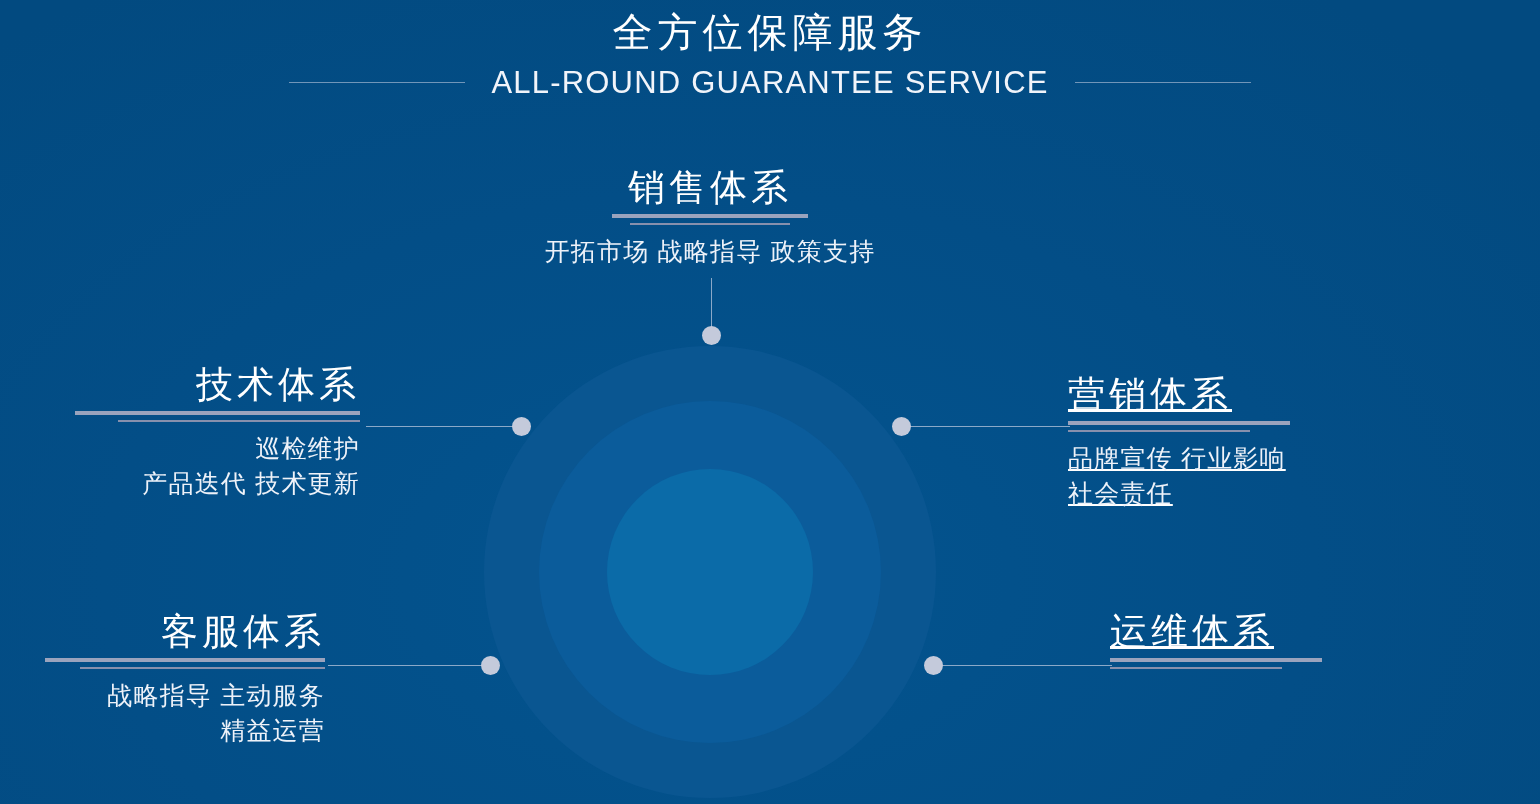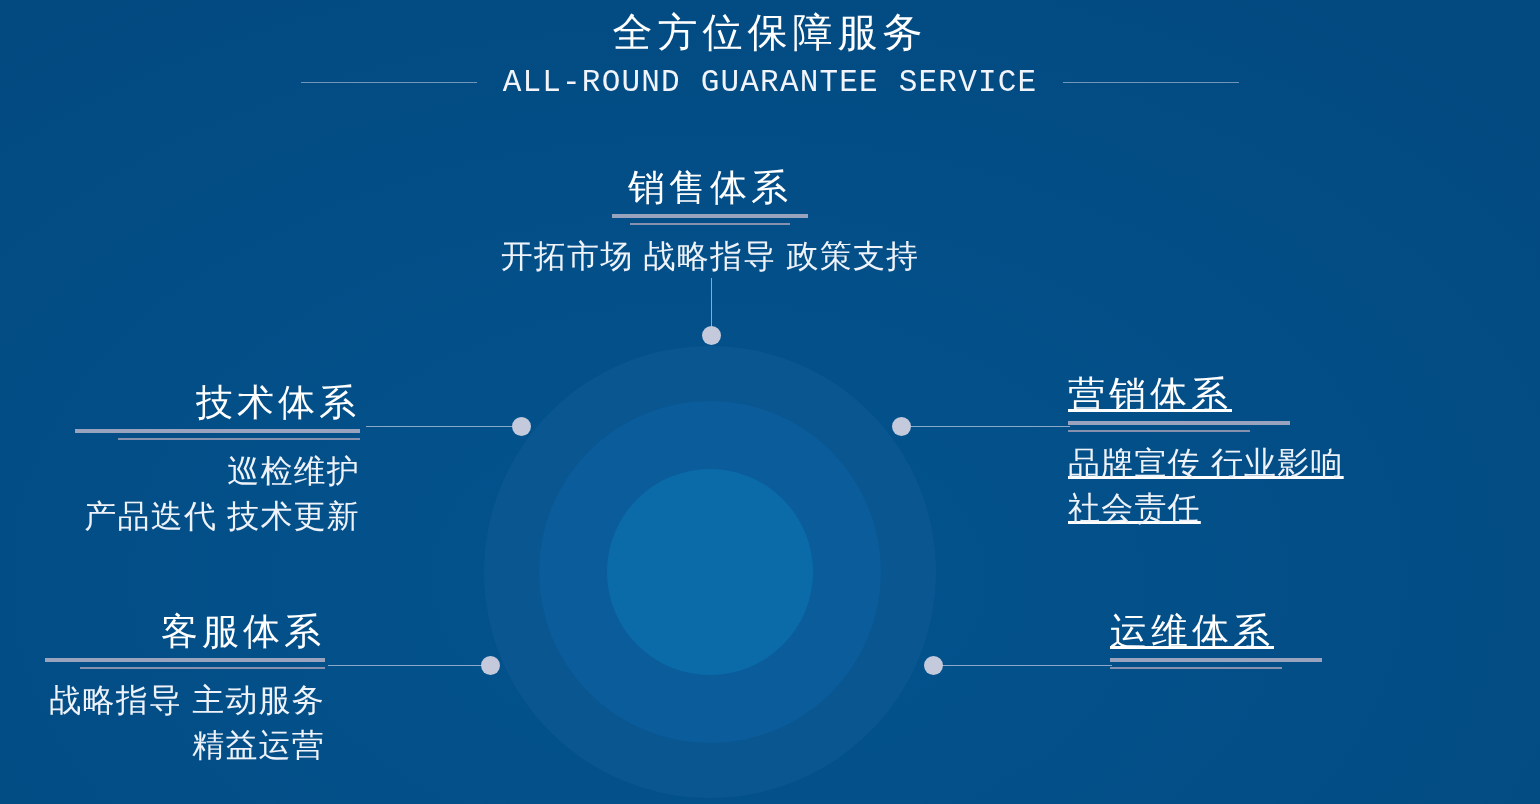--- a/index.html
+++ b/index.html
@@ -33,21 +33,20 @@
     color: #ffffff;
     line-height: 1.22;
     white-space: nowrap;
   }
   .header-sub-row {
     margin-top: 8px;
     display: flex;
     align-items: center;
     justify-content: center;
     gap: 26px;
-    font-family: Liberation Mono, monospace;
   }
   .header-rule {
     width: 176px;
     height: 1px;
     background: rgba(205,212,230,0.55);
   }
   .header-subtitle {
     font-size: 31px;
     font-weight: 400;
     letter-spacing: 1.2px;
@@ -111,38 +110,38 @@
     background: #9aa3bd;
     margin-top: 5px;
   }
   .rule-thin {
     height: 2px;
     background: #8790ad;
     margin-top: 5px;
   }
   .node-desc {
     margin-top: 9px;
-    font-size: 32px;
+    font-size: 25px;
     font-weight: 400;
     letter-spacing: 1.2px;
     color: #eef2f9;
     line-height: 1.42;
     white-space: nowrap;
   }
 
   .align-right { text-align: right; }
   .align-left  { text-align: left; text-decoration: underline; }
   .align-center{ text-align: center; }
 
   
   #node-sales   { left: 405px; top: 168px; width: 610px; }
   #node-sales .rule-thick { width: 196px; margin-left: auto; margin-right: auto; }
   #node-sales .rule-thin  { width: 160px; margin-left: auto; margin-right: auto; }
 
-  #node-tech    { left: 20px; top: 383px; width: 340px; }
+  #node-tech    { left: 20px; top: 365px; width: 340px; }
   #node-tech .rule-thick { width: 285px; margin-left: 55px; }
   #node-tech .rule-thin  { width: 242px; margin-left: 98px; }
 
   #node-market  { left: 1068px; top: 375px; width: 400px; }
   #node-market .rule-thick { width: 222px; }
   #node-market .rule-thin  { width: 182px; }
 
   #node-service { left: 0px; top: 612px; width: 325px; }
   #node-service .rule-thick { width: 280px; margin-left: 45px; }
   #node-service .rule-thin  { width: 245px; margin-left: 80px; }

